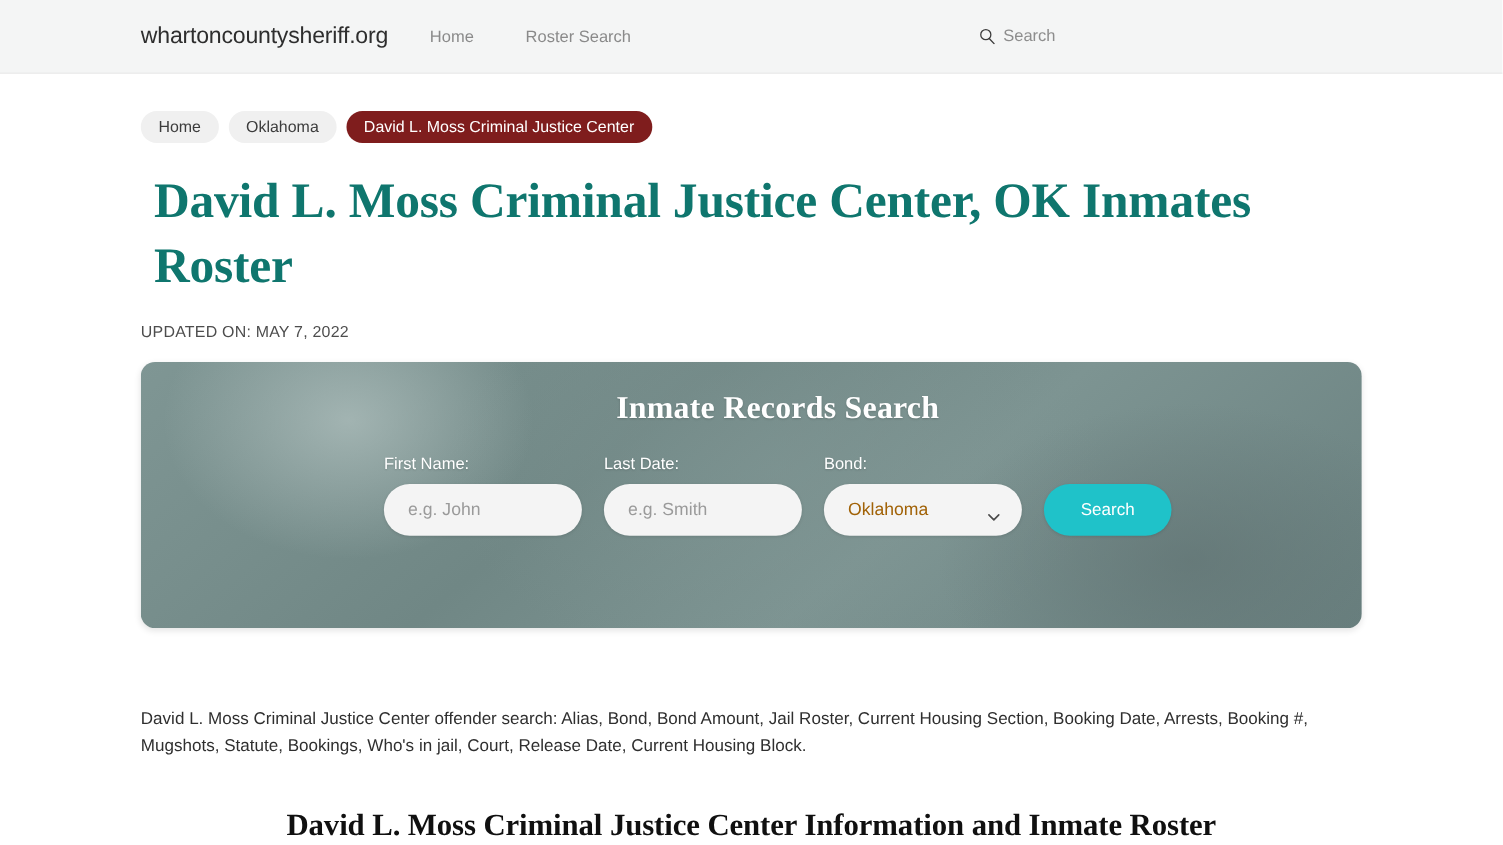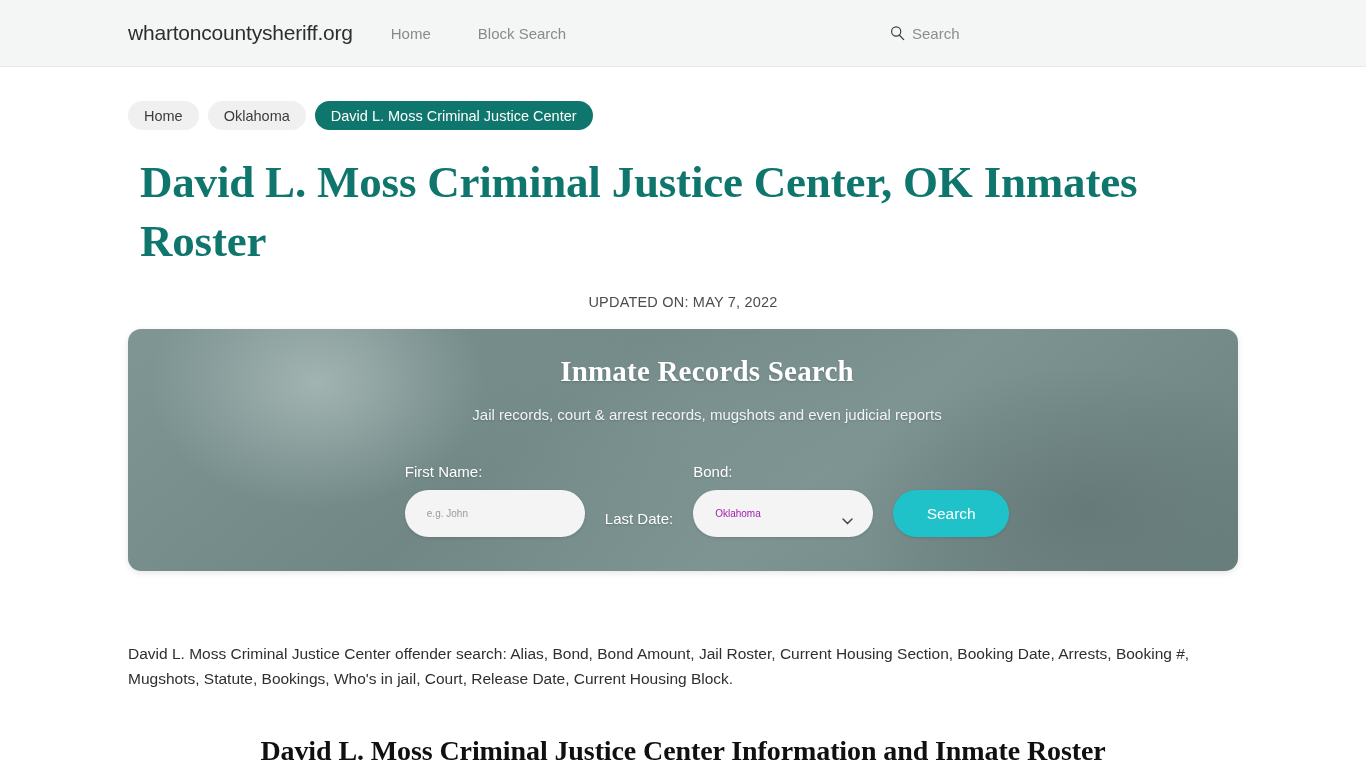--- a/index.html
+++ b/index.html
@@ -87,41 +87,40 @@
     height: 29px;
     padding: 0 16px;
     border-radius: 15px;
     background: #f0f0f0;
     color: #3c3c3c;
     font-size: 14.5px;
     text-decoration: none;
     white-space: nowrap;
   }
   .crumb.active {
-    background: #0f766e;
+    background: #7f1d1d;
     color: #ffffff;
   }
 
   
   .page-title {
     font-family: "Liberation Serif", serif;
     font-weight: 700;
     font-size: 45px;
     line-height: 59px;
     color: #0f766e;
     margin: 23px 0 0 12px;
     max-width: 1000px;
     letter-spacing: -0.2px;
   }
   .updated {
     margin-top: 23px;
     font-size: 14.5px;
     color: #4d4d4d;
     letter-spacing: 0.2px;
-    text-align: center;
   }
 
   
   .search-panel {
     position: relative;
     margin-top: 19px;
     height: 242px;
     border-radius: 13px;
     overflow: hidden;
     background:
@@ -173,22 +172,22 @@
     text-shadow: 0 1px 2px rgba(0,0,0,0.18);
   }
   .text-input,
   .select-input {
     width: 180px;
     height: 47px;
     border: none;
     border-radius: 24px;
     background: #f4f4f4;
     padding: 0 22px;
-    font-size: 10px;
-    color: #a21caf;
+    font-size: 16px;
+    color: #a16207;
     font-family: "Liberation Sans", sans-serif;
     outline: none;
     box-shadow: 0 1px 3px rgba(0,0,0,0.12);
   }
   .text-input::placeholder { color: #9a9a9a; }
   .select-wrap { position: relative; }
   .select-input {
     width: 180px;
     appearance: none;
     -webkit-appearance: none;
@@ -236,21 +235,21 @@
 </style>
 </head>
 <body>
 
 <header class="site-header">
   <div class="header-inner">
     <a class="brand" href="#">whartoncountysheriff.org</a>
 
     <nav class="nav">
       <a class="nav-link" href="#">Home</a>
-      <a class="nav-link" href="#">Block Search</a>
+      <a class="nav-link" href="#">Roster Search</a>
     </nav>
 
     <div class="header-search">
       <span class="mag">
         <svg class="mag" viewBox="0 0 16 16" fill="none" xmlns="http://www.w3.org/2000/svg">
           <circle cx="6.6" cy="6.4" r="4.9" stroke="#3c3c3c" stroke-width="1.25" fill="none"></circle>
           <line x1="9.9" y1="10.2" x2="14.6" y2="15.1" stroke="#3c3c3c" stroke-width="1.35" stroke-linecap="round"></line>
         </svg>
       </span>
       <span class="header-search-label">Search</span>
@@ -265,30 +264,30 @@
     <a class="crumb" href="#">Oklahoma</a>
     <span class="crumb active">David L. Moss Criminal Justice Center</span>
   </nav>
 
   <h1 class="page-title">David L. Moss Criminal Justice Center, OK Inmates Roster</h1>
   <div class="updated">UPDATED ON: MAY 7, 2022</div>
 
   <section class="search-panel">
     <div class="panel-inner">
       <h2 class="panel-title">Inmate Records Search</h2>
-      <p class="panel-sub">Jail records, court &amp; arrest records, mugshots and even judicial reports</p>
 
       <form class="form-row">
         <div class="field">
           <label class="field-label">First Name:</label>
           <input class="text-input" type="text" placeholder="e.g. John" style="">
         </div>
 
         <div class="field">
           <label class="field-label">Last Date:</label>
+          <input class="text-input" type="text" placeholder="e.g. Smith" style="">
         </div>
 
         <div class="field">
           <label class="field-label">Bond:</label>
           <div class="select-wrap">
             <select class="select-input">
               <option>Oklahoma</option>
             </select>
             <span class="select-chevron">
               <svg viewBox="0 0 11 7" fill="none" xmlns="http://www.w3.org/2000/svg">

